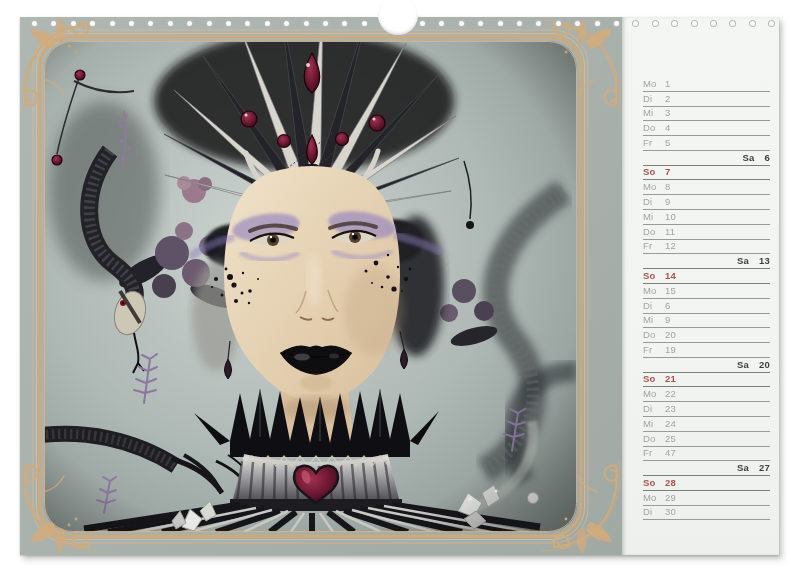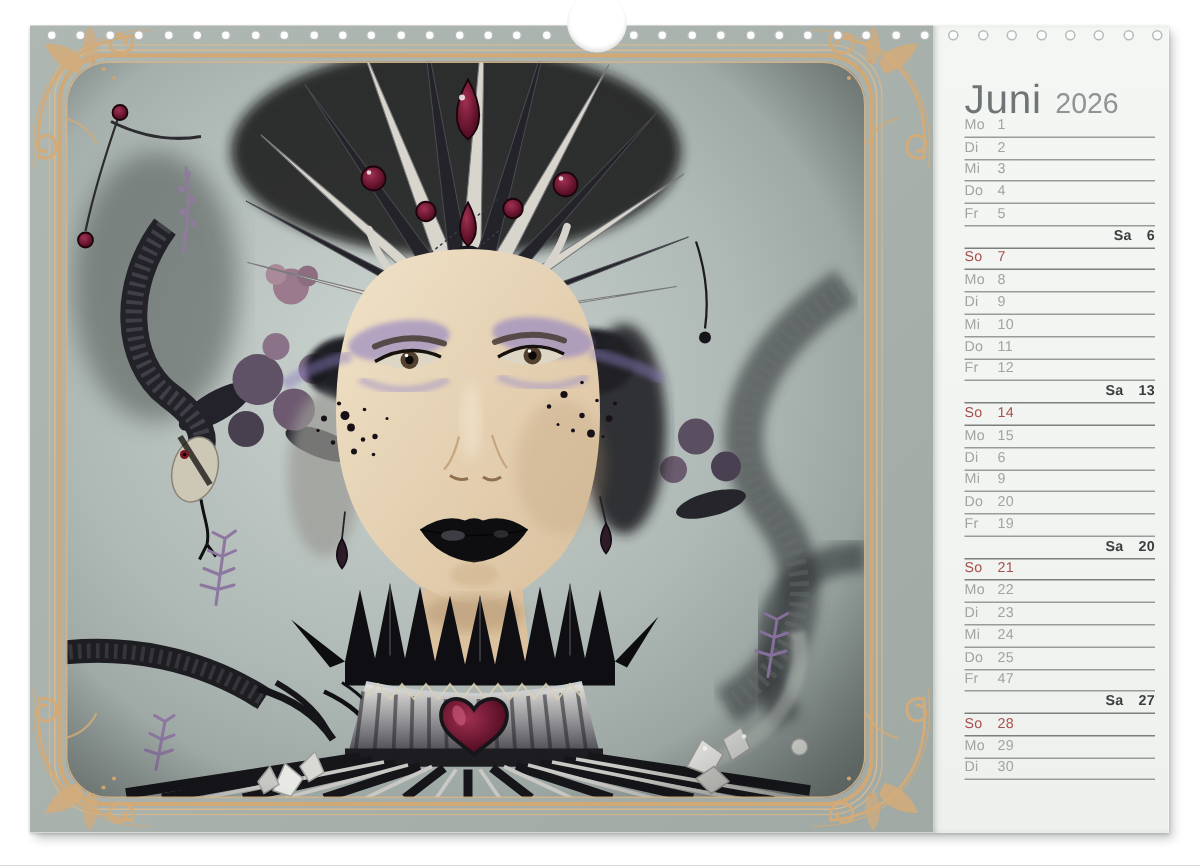--- a/index.html
+++ b/index.html
@@ -28,21 +28,21 @@
   .title{position:absolute;left:21px;top:34px;white-space:nowrap;}
   .title .month{font-size:27px;color:var(--title);letter-spacing:.5px;}
   .title .year{font-size:19px;color:var(--year);margin-left:9px;}
   .rows{position:absolute;left:21px;top:60px;width:127px;}
   .row{height:14.79px;display:flex;align-items:flex-end;padding-bottom:2px;
        box-sizing:border-box;border-bottom:1px solid var(--line);
        font-size:9.5px;line-height:10px;letter-spacing:.2px;}
   .row .wd{width:22px;}
   .row.k-weekday{color:var(--wd);}
   .row.k-saturday{color:var(--sa);font-weight:bold;border-bottom-color:#7b807d;justify-content:flex-end;}
-  .row.k-sunday{color:var(--so);font-weight:normal;border-bottom-color:#7b807d;}
+  .row.k-sunday{color:var(--so);font-weight:bold;border-bottom-color:#7b807d;}
 </style>
 </head>
 <body>
 
 <div class="page">
 
   <div class="sheet">
 
     <div class="photo">
 
@@ -346,23 +346,20 @@
       <rect x="20" y="20" width="541" height="499" rx="30" fill="none" stroke="#d1a976" stroke-width="3" stroke-dasharray="1.6 2.4" stroke-linecap="round"></rect>
       <rect x="24.5" y="24.5" width="532" height="490" rx="28" fill="none" stroke="#d8b486" stroke-width="1" opacity=".9"></rect>
       <use href="#cornerFl" transform="translate(2,2)"></use>
       <use href="#cornerFl" transform="translate(600,2) scale(-1,1)"></use>
       <use href="#cornerFl" transform="translate(2,535) scale(1,-1)"></use>
       <use href="#cornerFl" transform="translate(600,535) scale(-1,-1)"></use>
     </svg>
   </div>
 
   <div class="panel">
-    <div class="title">
-      <span class="month">Juni</span><span class="year">2026</span>
-    </div>
     <div class="rows">
         <div class="row k-weekday">
           <span class="wd">Mo</span>
           <span>1</span>
         </div>
         <div class="row k-weekday">
           <span class="wd">Di</span>
           <span>2</span>
         </div>
         <div class="row k-weekday">

